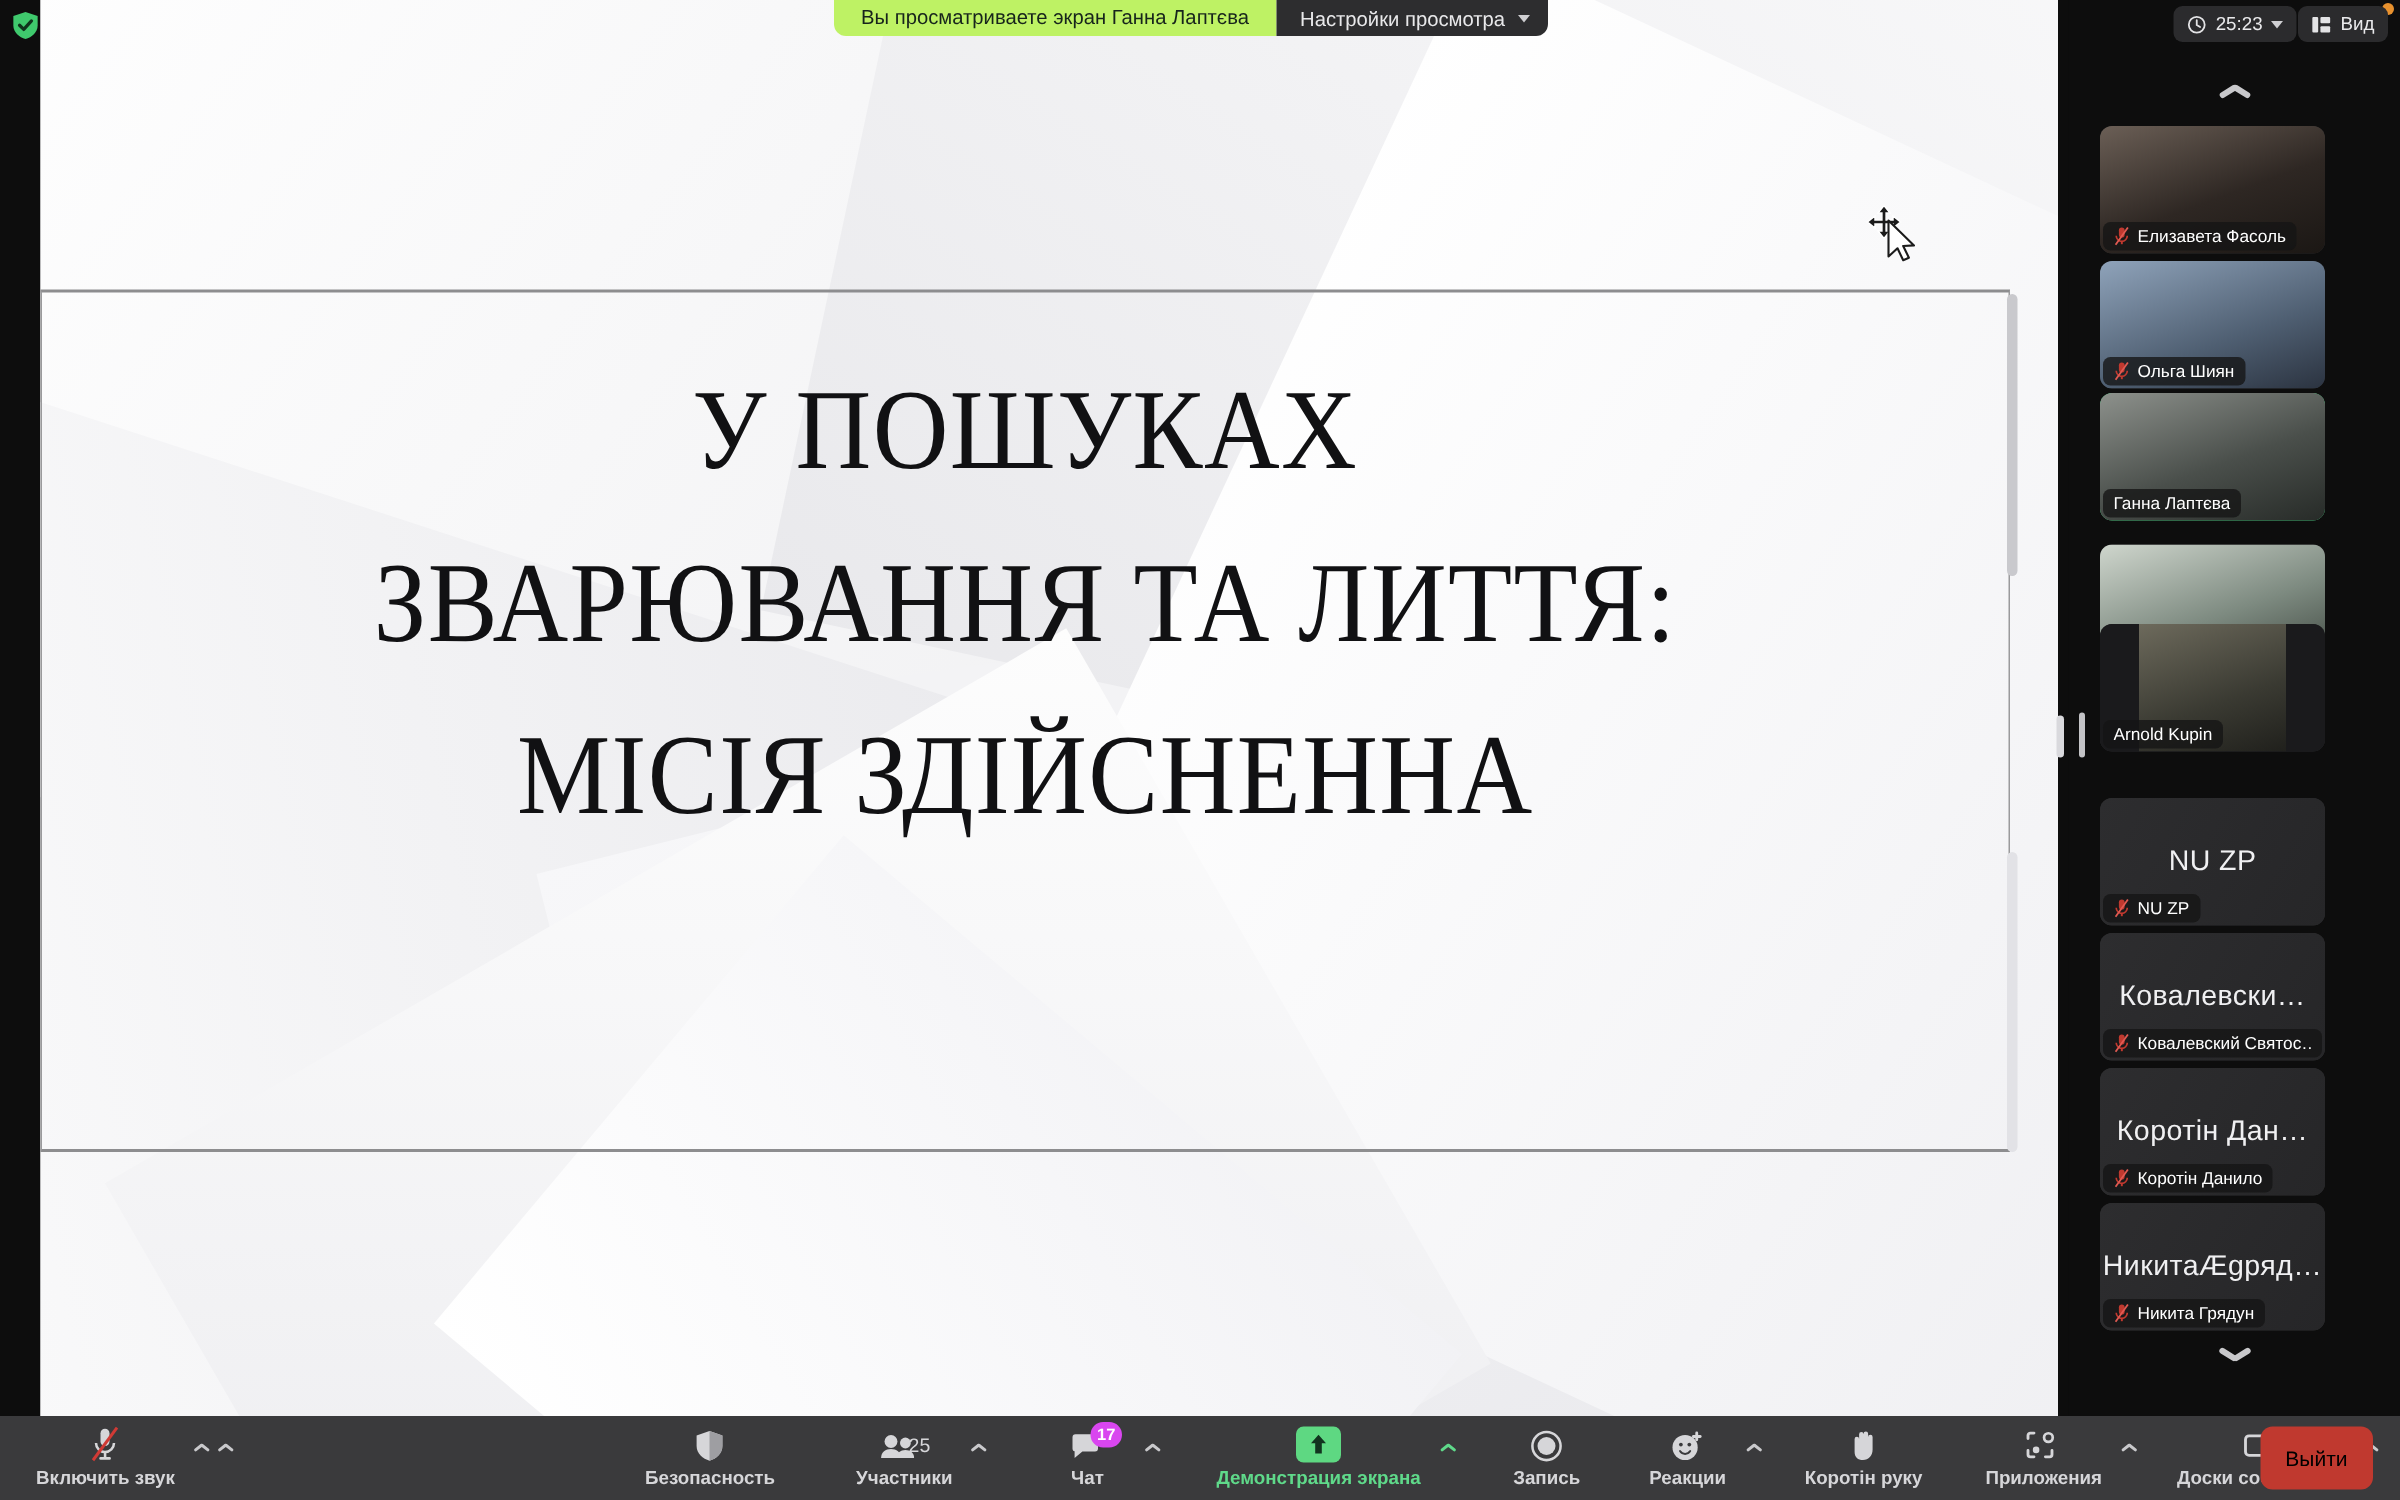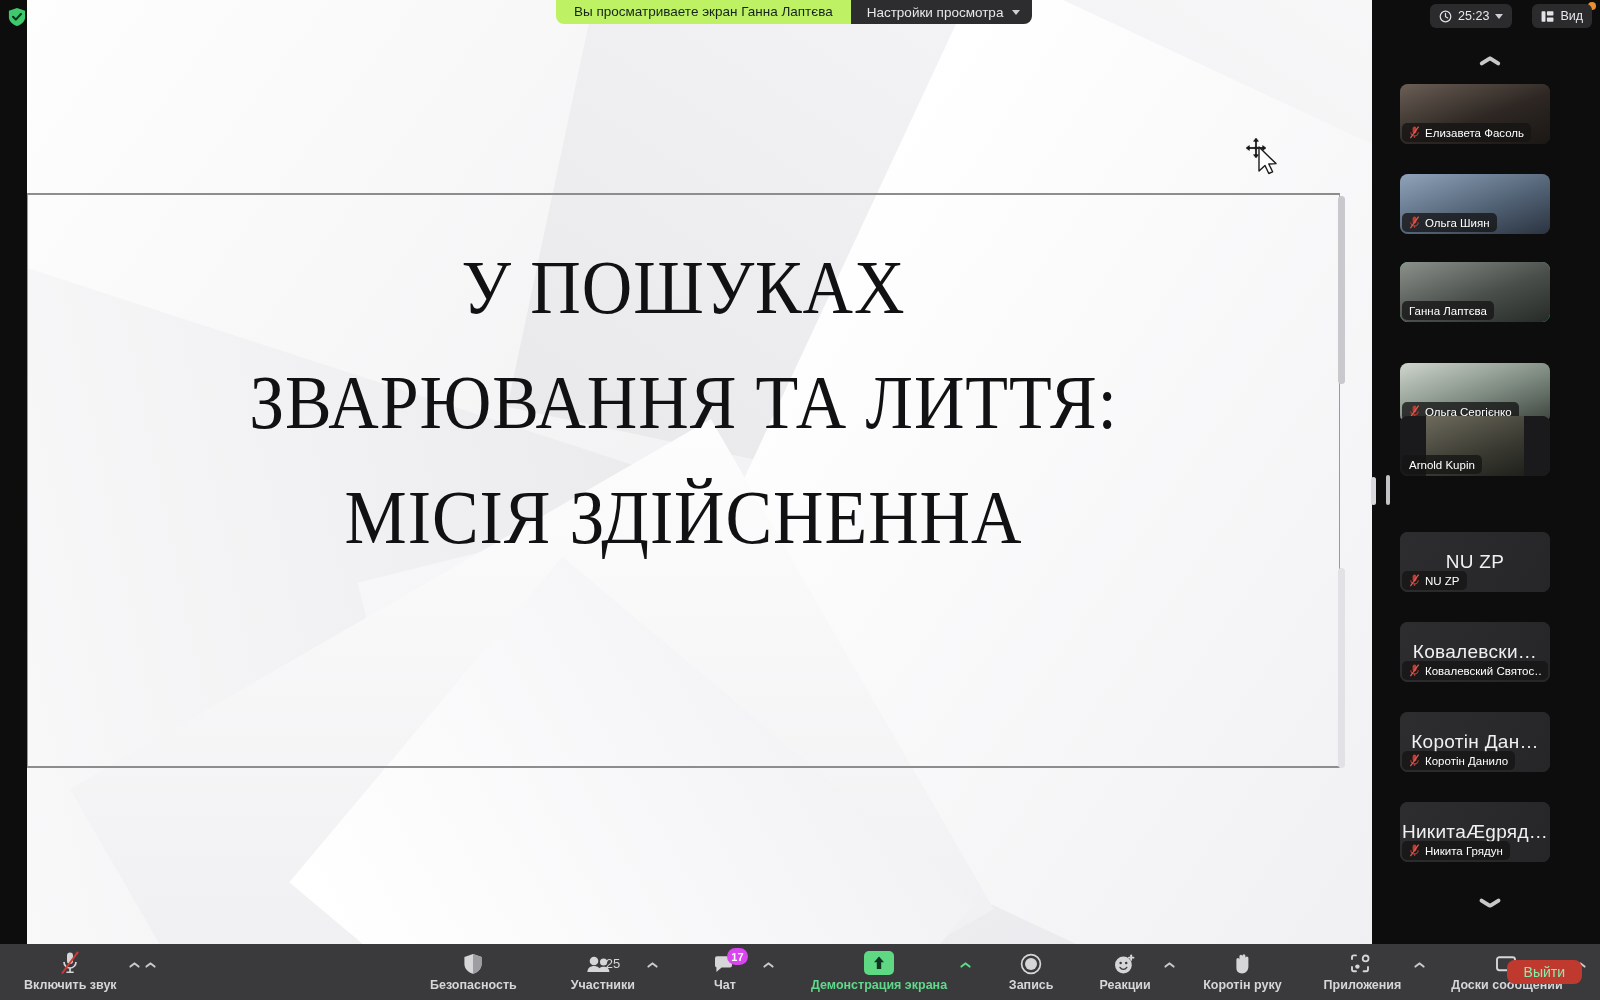--- a/index.html
+++ b/index.html
@@ -95,21 +95,21 @@
   
   #shield-badge { position: absolute; left: 8px; top: 7px; width: 18px; height: 20px; z-index: 30; }
 
   
   #sidebar {
     position: absolute; left: 1379px; top: 0; width: 221px; height: 944px;
     background: #0d0d0d;
   }
   #sidebar-topbar {
     position: absolute; right: 8px; top: 4px; height: 24px;
-    display: flex; align-items: center; gap: 20px;
+    display: flex; align-items: center; gap: 1px;
   }
   .pill {
     background: #2b2b2d; color: #e9e9eb; border-radius: 6px;
     height: 24px; display: flex; align-items: center; gap: 6px;
     padding: 0 9px; font-size: 12.5px;
   }
   #orange-dot { position: absolute; right: 4px; top: 2px; width: 8px; height: 8px;
     border-radius: 50%; background: #e8912e; }
 
   .chev-btn {
@@ -124,21 +124,21 @@
   .chev::before, .chev::after {
     content: ""; position: absolute; top: 3px; width: 13px; height: 3.5px;
     background: #c8c8cb; border-radius: 2px;
   }
   .chev.up::before { left: 0; transform: rotate(-32deg); }
   .chev.up::after { right: 0; transform: rotate(32deg); }
   .chev.down::before { left: 0; transform: rotate(32deg); }
   .chev.down::after { right: 0; transform: rotate(-32deg); }
 
   .tile {
-    position: absolute; left: 1400px; width: 150px; height: 60px;
+    position: absolute; left: 1400px; width: 150px; height: 85px;
     border-radius: 8px; overflow: hidden; background: #2b2b2d;
   }
   .tile.active { outline: 3px solid #3ed07a; outline-offset: -3px; border-radius: 8px; }
   .tile .video { position: absolute; inset: 0; }
   .tile .initials {
     position: absolute; inset: 0; display: flex; align-items: center; justify-content: center;
     color: #f0f0f2; font-size: 19px; letter-spacing: .3px;
     background: linear-gradient(120deg,#2d2d2f 0%, #262628 100%);
   }
   .namechip {
@@ -190,22 +190,22 @@
 
   .badge {
     position: absolute; top: 4px; left: 50%; margin-left: 2px;
     background: #d946ef; color: #fff; font-size: 11px; font-weight: bold;
     min-width: 21px; height: 17px; border-radius: 9px;
     display: flex; align-items: center; justify-content: center; padding: 0 4px;
   }
   .count { color: #d6d6d9; font-size: 13px; margin-left: 3px; }
 
   #leave-btn {
-    background: #c0392f; color: #86efac; border-radius: 8px;
-    height: 24px; padding: 0 17px; font-size: 14px;
+    background: #c0392f; color: #000000; border-radius: 8px;
+    height: 42px; padding: 0 17px; font-size: 14px;
     display: flex; align-items: center; justify-content: center;
   }
   #share-icon-box {
     width: 30px; height: 24px; background: #5ed882; border-radius: 5px;
     display: flex; align-items: center; justify-content: center;
   }
 
   
   #cursor { position: absolute; left: 1243px; top: 133px; width: 40px; height: 42px; z-index: 50; }
 </style>

